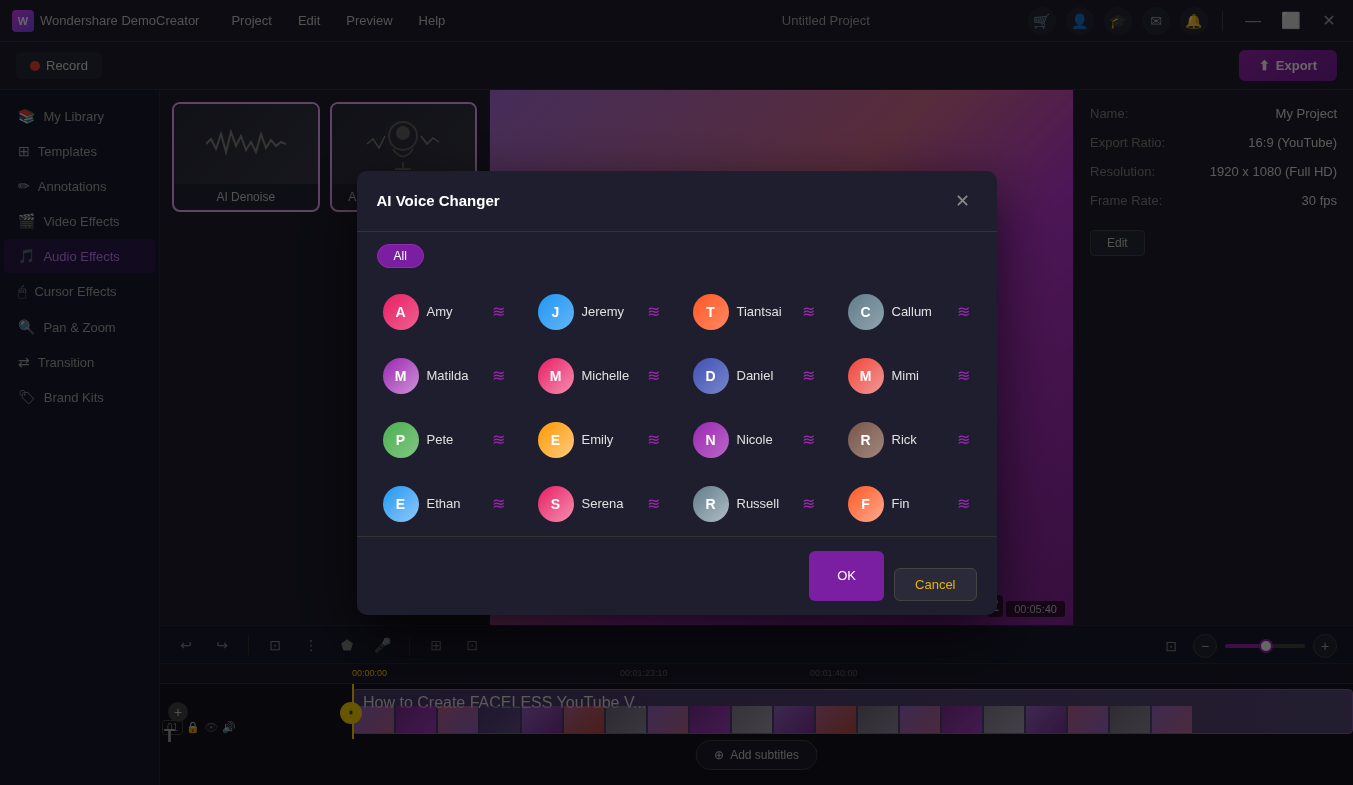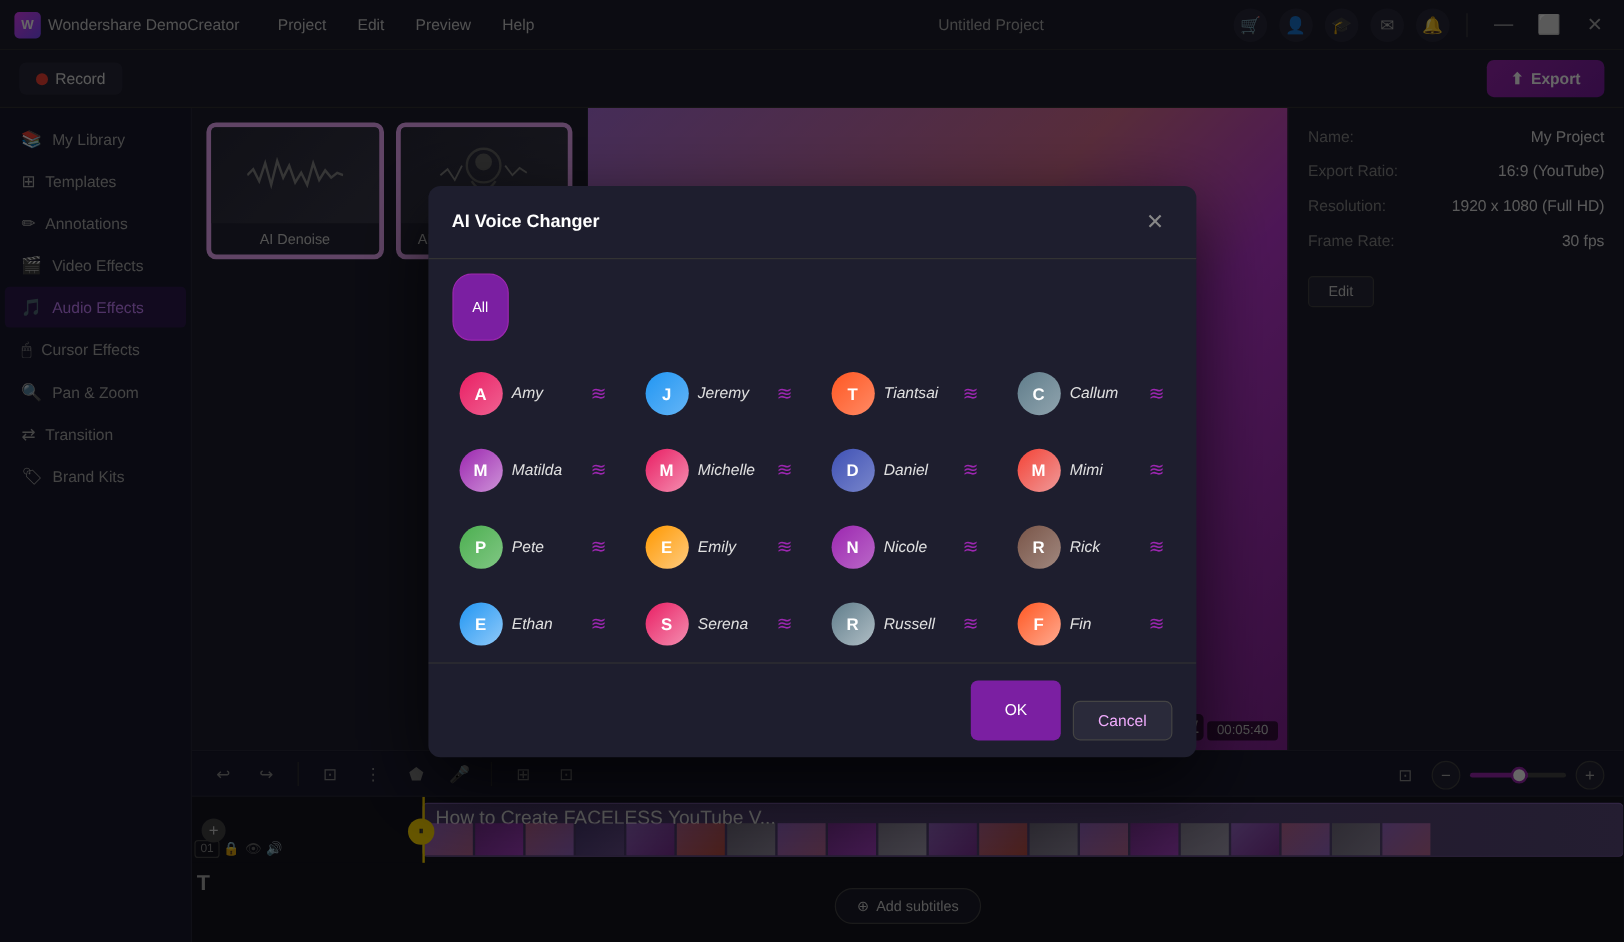--- a/index.html
+++ b/index.html
@@ -172,21 +172,21 @@
       display: grid;
       grid-template-columns: 1fr 1fr;
       gap: 10px;
       padding: 12px;
     }
     .effect-card {
       background: #252535;
       border-radius: 8px;
       overflow: hidden;
       cursor: pointer;
-      border: 4px solid #f0abfc;
+      border: 2px solid #f0abfc;
     }
     .effect-thumbnail {
       height: 80px;
       background: #333;
       display: flex; align-items: center; justify-content: center;
       font-size: 28px; color: #666;
     }
     .effect-thumb-denoise {
       background: linear-gradient(135deg, #2a2a3a, #3a3a4a);
       font-size: 32px;
@@ -428,21 +428,21 @@
     .modal-close {
       width: 28px; height: 28px;
       display: flex; align-items: center; justify-content: center;
       color: #888; cursor: pointer; font-size: 18px; border-radius: 4px;
     }
     .modal-filter-bar {
       padding: 12px 20px;
       display: flex; gap: 8px;
     }
     .filter-btn {
-      padding: 20px 16px;
+      padding: 4px 16px;
       border-radius: 16px;
       border: 1px solid #444;
       background: transparent;
       color: #aaa;
       cursor: pointer;
       font-size: 12px;
     }
     .filter-btn.active {
       background: #7b1fa2;
       border-color: #9c27b0;
@@ -464,40 +464,40 @@
       margin: 3px;
       border: 1px solid transparent;
     }
     .voice-avatar {
       width: 36px; height: 36px;
       border-radius: 50%;
       flex-shrink: 0;
       display: flex; align-items: center; justify-content: center;
       font-size: 14px; color: white; font-weight: 600;
     }
-    .voice-info { flex: 1; min-width: 0; font-style: italic; }
+    .voice-info { flex: 1; min-width: 0; }
     .voice-name { font-size: 13px; color: #e0e0e0; }
     .wave-icon { color: #9c27b0; font-size: 16px; }
     .modal-footer {
       display: flex; justify-content: flex-end; gap: 10px;
       padding: 14px 20px;
       border-top: 1px solid #333;
     }
     .btn-ok {
       background: #7b1fa2;
       color: white;
       padding: 8px 28px;
       border-radius: 6px;
       cursor: pointer;
       font-size: 13px;
       border: none;
     }
     .btn-cancel {
       background: #2a2a3a;
-      color: #f0abfc;
+      color: #eab308;
       padding: 8px 20px;
       border-radius: 6px;
       cursor: pointer;
       font-size: 13px;
       border: 1px solid #444;
       margin-top: 17px;
     }
 
     .avatar-amy { background: linear-gradient(135deg, #e91e63, #f06292); }
     .avatar-jeremy { background: linear-gradient(135deg, #2196f3, #64b5f6); }
@@ -685,20 +685,25 @@
           <div class="tl-btn">⊡</div>
           <div class="zoom-btn">−</div>
           <div class="zoom-slider">
             <div class="zoom-handle"></div>
           </div>
           <div class="zoom-btn">+</div>
         </div>
       </div>
       <div class="timeline-content">
 
+        <div class="timeline-ruler">
+          <div style="position:absolute;left:192px;top:4px;font-size:9px;color:#ffd600;">00:00:00</div>
+          <div style="position:absolute;left:460px;top:4px;font-size:9px;color:#666;">00:01:23:10</div>
+          <div style="position:absolute;left:650px;top:4px;font-size:9px;color:#666;">00:01:40:00</div>
+        </div>
 
         <div class="timeline-track" style="position:relative;">
 
           <div class="timeline-playhead"></div>
           <div class="timeline-playhead-marker">
             <span style="font-size:8px;color:#333;font-weight:bold;">⏸</span>
           </div>
 
           <div class="timeline-add-btn">+</div>
 

